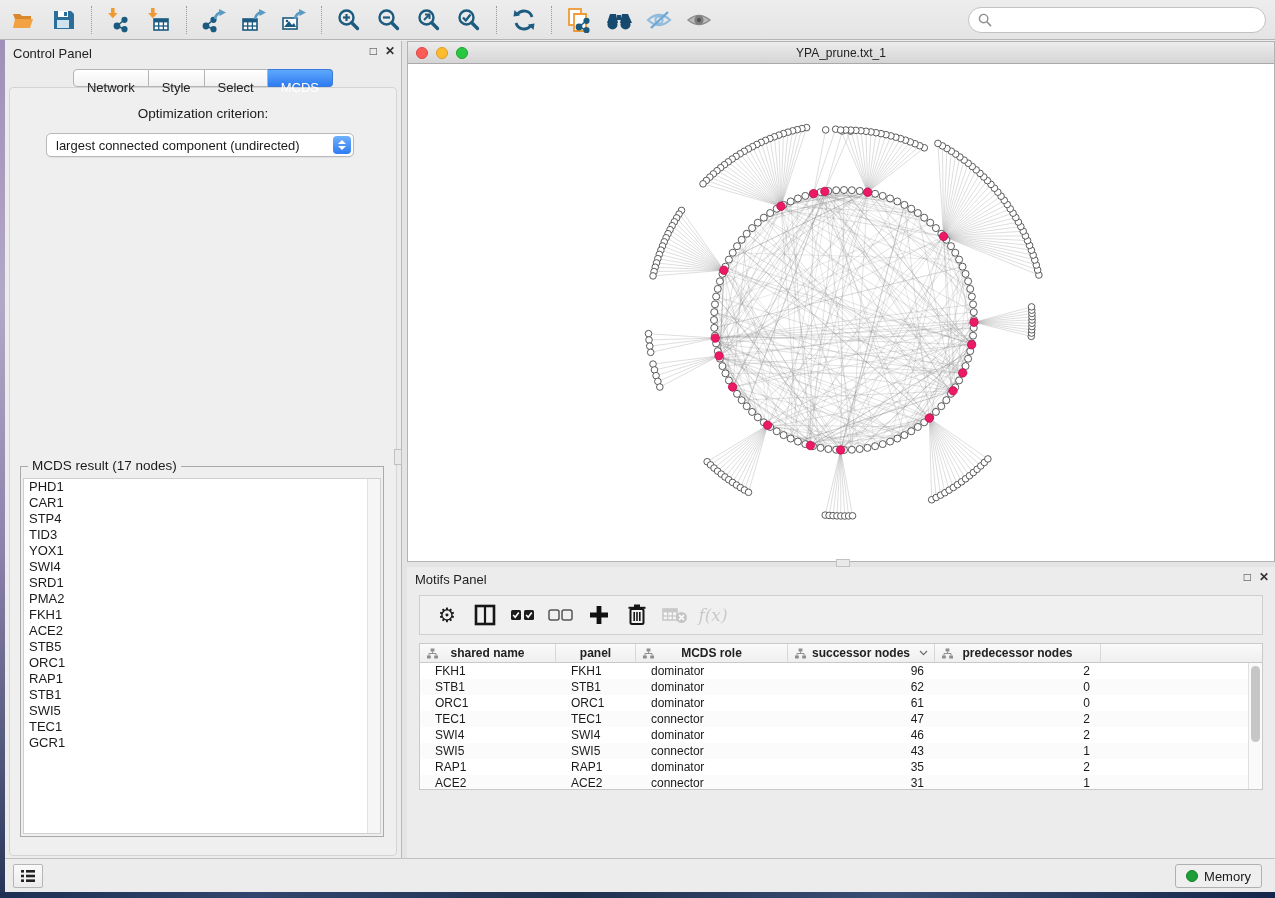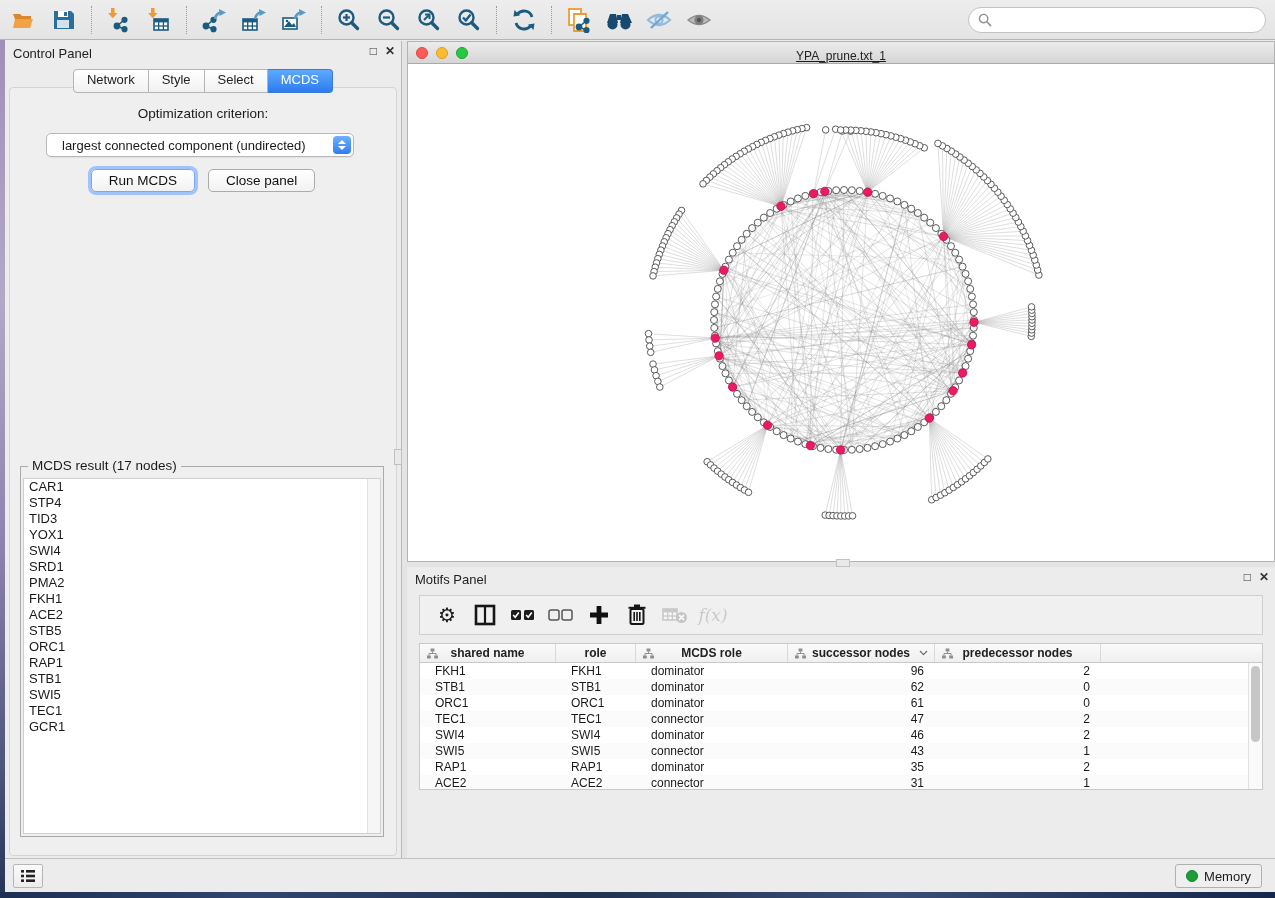--- a/index.html
+++ b/index.html
@@ -23,31 +23,31 @@
   .search-box input { border:none; outline:none; flex:1; height:20px; font-size:13px; background:transparent; margin-left:5px; }
 
   
   .control-panel { position:absolute; left:5px; top:41px; width:396px; bottom:40px; background:#ececec; }
   .panel-header { position:relative; height:24px; display:flex; align-items:center; padding:0 8px; }
   .panel-title { font-size:13px; color:#222; }
   .win-btns { position:absolute; right:6px; top:3px; display:flex; gap:8px; }
   .win-glyph { font-size:12px; font-weight:bold; color:#333; line-height:14px; cursor:default; }
 
   .tabbar { display:flex; justify-content:center; margin-top:4px; position:relative; z-index:2; }
-  .tab { height:24px; line-height:19px; padding:0 13px; background:linear-gradient(#ffffff,#f1f1f1);
+  .tab { height:16px; line-height:19px; padding:8px 13px; background:linear-gradient(#ffffff,#f1f1f1);
          border:1px solid #b4b4b4; border-left-width:0; font-size:13px; color:#222; }
   .tab:first-child { border-left-width:1px; border-radius:4px 0 0 4px; }
   .tab:last-child { border-radius:0 4px 4px 0; }
   .tab.active { background:linear-gradient(#5ea9fd,#2e7bf0); color:#fff; border-color:#3a7ad8; }
 
   .cp-inner { position:absolute; left:4px; right:4px; top:46px; bottom:2px; background:#efefef;
               border:1px solid #d4d4d4; border-radius:4px; }
   .opt-label { text-align:center; margin-top:18px; font-size:13.5px; }
   .select { position:absolute; left:36px; right:42px; top:45px; height:24px; background:#fff; border:1px solid #b9b9b9;
-            border-radius:5px; display:flex; align-items:center; padding-left:15px; font-size:13px;
+            border-radius:5px; display:flex; align-items:center; padding-left:9px; font-size:13px;
             box-shadow:0 1px 1px rgba(0,0,0,.06); }
   .select .stepper { position:absolute; right:2px; top:2px; bottom:2px; width:18px; border-radius:4px;
             background:linear-gradient(#6fb1fc,#2f7cf2); display:flex; flex-direction:column; align-items:center; justify-content:center; gap:2px; }
   .stepper i { width:0; height:0; border-left:4px solid transparent; border-right:4px solid transparent; }
   .stepper .up { border-bottom:4px solid #fff; }
   .stepper .dn { border-top:4px solid #fff; }
   .btn-row { position:absolute; top:81px; left:0; right:0; display:flex; justify-content:center; gap:13px; }
   .pbtn { height:23px; padding:0 17px; background:linear-gradient(#ffffff,#f2f2f2); border:1px solid #ababab;
           border-radius:5px; font-size:13.5px; color:#111; }
   .pbtn.focused { box-shadow:0 0 0 3px rgba(110,165,255,.6); border-color:#7aa8e8; }
@@ -64,21 +64,21 @@
   .v-splitter { position:absolute; left:401px; top:41px; width:6px; bottom:40px; background:#e4e4e4;
                 border-left:1px solid #b9b9b9; }
   .v-grip { position:absolute; left:-8px; top:408px; width:8px; height:16px; background:#e9e9e9; border:1px solid #c0c0c0; }
   .h-splitter { position:absolute; left:407px; right:0; top:562px; height:5px; background:#e4e4e4; }
   .h-grip { position:absolute; left:429px; top:-3px; width:14px; height:8px; background:#e9e9e9; border:1px solid #c2c2c2; }
 
   
   .network-window { position:absolute; left:407px; top:41px; right:0; height:521px; background:#fff;
                     border:1px solid #b3b3b3; }
   .net-titlebar { position:relative; height:22px; background:linear-gradient(#ececec,#d5d5d5);
-                  border-bottom:1px solid #a9a9a9; display:flex; align-items:flex-end; justify-content:center;text-decoration:underline; }
+                  border-bottom:1px solid #a9a9a9; display:flex; align-items:center; justify-content:center; }
   .net-title { font-size:12px; color:#222; }
   .lights { position:absolute; left:8px; top:5px; display:flex; gap:8px; }
   .light { width:12px; height:12px; border-radius:50%; }
   .light.red { background:#fc5b57; border:1px solid #dd4743; }
   .light.yellow { background:#fdbc2e; border:1px solid #de9b27; }
   .light.green { background:#28c840; border:1px solid #1fa32f; }
   .net-canvas { position:absolute; left:0; right:0; top:22px; bottom:0; background:#fff; }
 
   
   .table-panel { position:absolute; left:407px; right:0; top:567px; bottom:40px; background:#ececec; }
@@ -345,29 +345,26 @@
     </div>
   <div class="cp-inner">
     <div class="opt-label">Optimization criterion:</div>
     <div class="select">
       <span>largest connected component (undirected)</span>
       <span class="stepper">
           <i class="up"></i>
           <i class="dn"></i>
         </span>
     </div>
-    <div class="btn-row">
-      <button class="pbtn focused">Run MCDS</button>
-      <button class="pbtn">Close panel</button>
-    </div>
     <div class="result-group">
       <span class="result-legend">MCDS result (17 nodes)</span>
       <div class="result-frame">
         <div class="result-list" id="result-list">
           <div class="result-scroll"></div>
+        <div class="result-item">PHD1</div>
             <div class="result-item">CAR1</div>
             <div class="result-item">STP4</div>
             <div class="result-item">TID3</div>
             <div class="result-item">YOX1</div>
             <div class="result-item">SWI4</div>
             <div class="result-item">SRD1</div>
             <div class="result-item">PMA2</div>
             <div class="result-item">FKH1</div>
             <div class="result-item">ACE2</div>
             <div class="result-item">STB5</div>
@@ -1207,21 +1204,21 @@
         <div class="dt-hcell" style="width: 136px;">
           <svg class="hicon" width="11" height="11" viewBox="0 0 11 11">
             <rect x="3.6" y="0.5" width="3.8" height="3" fill="#8e8e8e"></rect>
             <rect x="0" y="7.5" width="3.8" height="3" fill="#8e8e8e"></rect>
             <rect x="7.2" y="7.5" width="3.8" height="3" fill="#8e8e8e"></rect>
             <path d="M5.5 3.5 v2 M2 7.5 v-2 h7 v2" stroke="#8e8e8e" fill="none" stroke-width="1"></path>
           </svg>
           <span>shared name</span>
         </div>
         <div class="dt-hcell" style="width: 80px;">
-          <span>role</span>
+          <span>panel</span>
         </div>
         <div class="dt-hcell" style="width: 152px;">
           <svg class="hicon" width="11" height="11" viewBox="0 0 11 11">
             <rect x="3.6" y="0.5" width="3.8" height="3" fill="#8e8e8e"></rect>
             <rect x="0" y="7.5" width="3.8" height="3" fill="#8e8e8e"></rect>
             <rect x="7.2" y="7.5" width="3.8" height="3" fill="#8e8e8e"></rect>
             <path d="M5.5 3.5 v2 M2 7.5 v-2 h7 v2" stroke="#8e8e8e" fill="none" stroke-width="1"></path>
           </svg>
           <span>MCDS role</span>
         </div>

